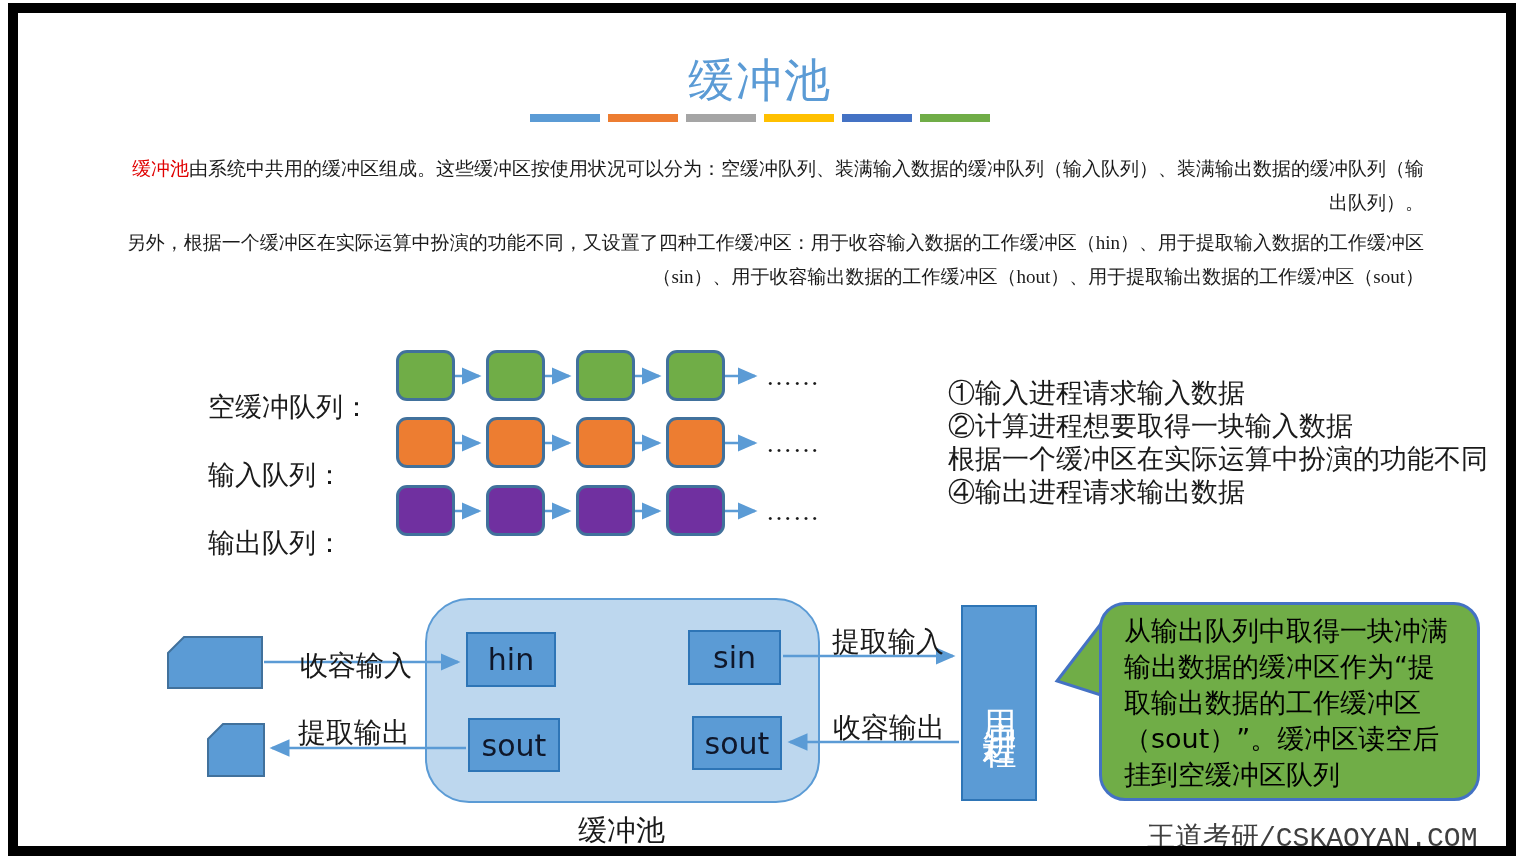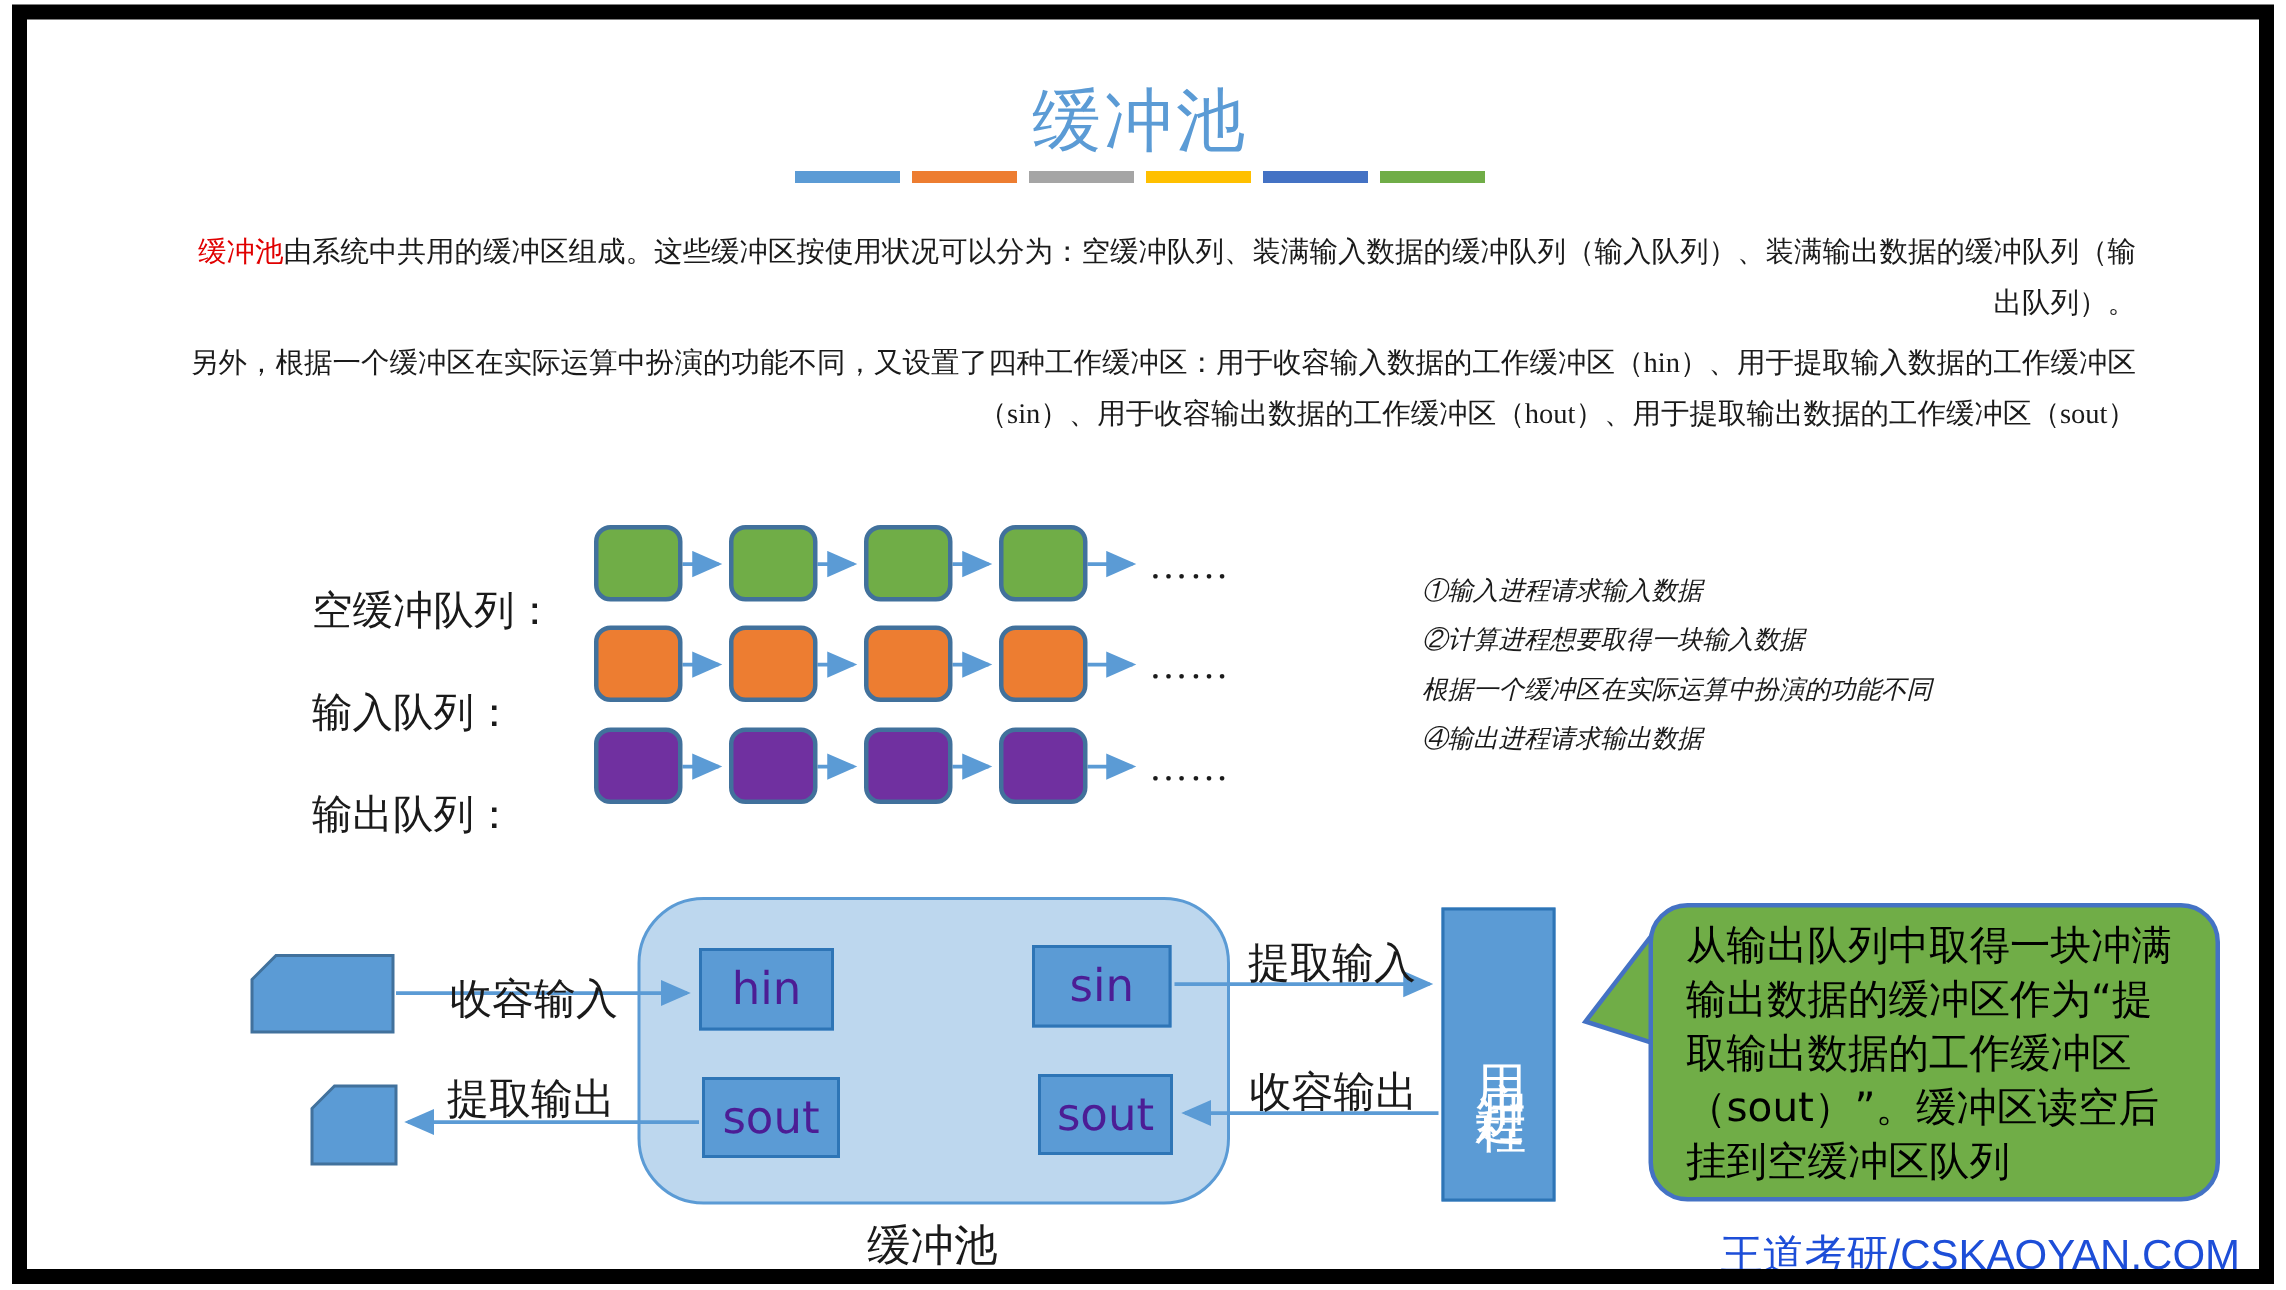--- a/index.html
+++ b/index.html
@@ -15,24 +15,24 @@
   .b3{background:#FFC000}.b4{background:#4472C4}.b5{background:#70AD47}
   .para{position:absolute;left:122px;width:1302px;font-size:19px;line-height:34px;text-align:right;}
   .p1{top:152px;}
   .p2{top:226px;}
   .lead{color:#e00000;}
   .qlabel{position:absolute;left:208px;font-size:27px;margin-top:29px;}
   .qbox{position:absolute;width:59px;height:51px;border:3px solid #41719C;
         border-radius:11px;box-sizing:border-box;z-index:6;}
   .qgreen{background:#70AD47}.qorange{background:#ED7D31}.qpurple{background:#7030A0}
   .dots{position:absolute;font-size:26px;letter-spacing:1px;}
-  .steps{position:absolute;left:948px;top:377px;font-size:17px;line-height:33px;font-style:italic;}
+  .steps{position:absolute;left:948px;top:377px;font-size:27px;line-height:33px;}
   .pool{position:absolute;left:425px;top:598px;width:395px;height:205px;
         background:#BDD7EE;border:2px solid #5B9BD5;border-radius:44px;box-sizing:border-box;z-index:1;}
-  .wbox{position:absolute;background:#5B9BD5;border:2px solid #2E75B6;color:#4c1d95;
+  .wbox{position:absolute;background:#5B9BD5;border:2px solid #2E75B6;color:#0f172a;
         display:flex;align-items:center;justify-content:center;
         font-family:"DejaVu Sans","Liberation Sans",sans-serif;font-size:30px;
         z-index:6;box-sizing:border-box;}
   .hin {left:466px;top:632px;width:90px;height:55px;}
   .sin {left:688px;top:630px;width:93px;height:55px;}
   .sout{left:468px;top:718px;width:92px;height:54px;}
   .hout{left:692px;top:716px;width:90px;height:54px;}
   .user{position:absolute;left:961px;top:605px;width:76px;height:196px;
         background:#5B9BD5;border:2px solid #2E75B6;box-sizing:border-box;color:#fff;
         writing-mode:vertical-lr;display:flex;align-items:center;justify-content:center;
@@ -40,22 +40,22 @@
   .bubble{position:absolute;left:1099px;top:602px;width:381px;height:199px;
         background:#70AD47;border:3px solid #4472C4;border-radius:26px;box-sizing:border-box;
         color:#000000;padding:8px 26px 8px 22px;font-family:"DejaVu Sans","Liberation Sans",sans-serif;
         font-size:27px;line-height:36px;z-index:6;}
   .alabel{position:absolute;font-size:28px;z-index:7;}
   .l-shourong-in {left:300px;top:629px;margin-top:18px;}
   .l-tiqu-out   {left:298px;top:714px;}
   .l-tiqu-in    {left:832px;top:623px;}
   .l-shourong-out{left:833px;top:709px;}
   .pool-caption{position:absolute;left:578px;top:811px;font-size:29px;z-index:7;}
-  .watermark{position:absolute;left:1147px;top:818px;font-size:28px;color:#1d4ed8;
-        font-family:Liberation Sans, sans-serif;z-index:7;}
+  .watermark{position:absolute;left:1147px;top:818px;font-size:28px;color:#404040;
+        font-family:Liberation Mono, monospace;z-index:7;}
   .overlay{position:absolute;left:0;top:0;z-index:4;pointer-events:none;}
 </style>
 </head>
 <body>
 
 <div class="page">
 
   <svg class="overlay" width="1524" height="860">
     <defs>
       <marker id="arr" markerWidth="9" markerHeight="8" refX="7" refY="3.5" orient="auto">

